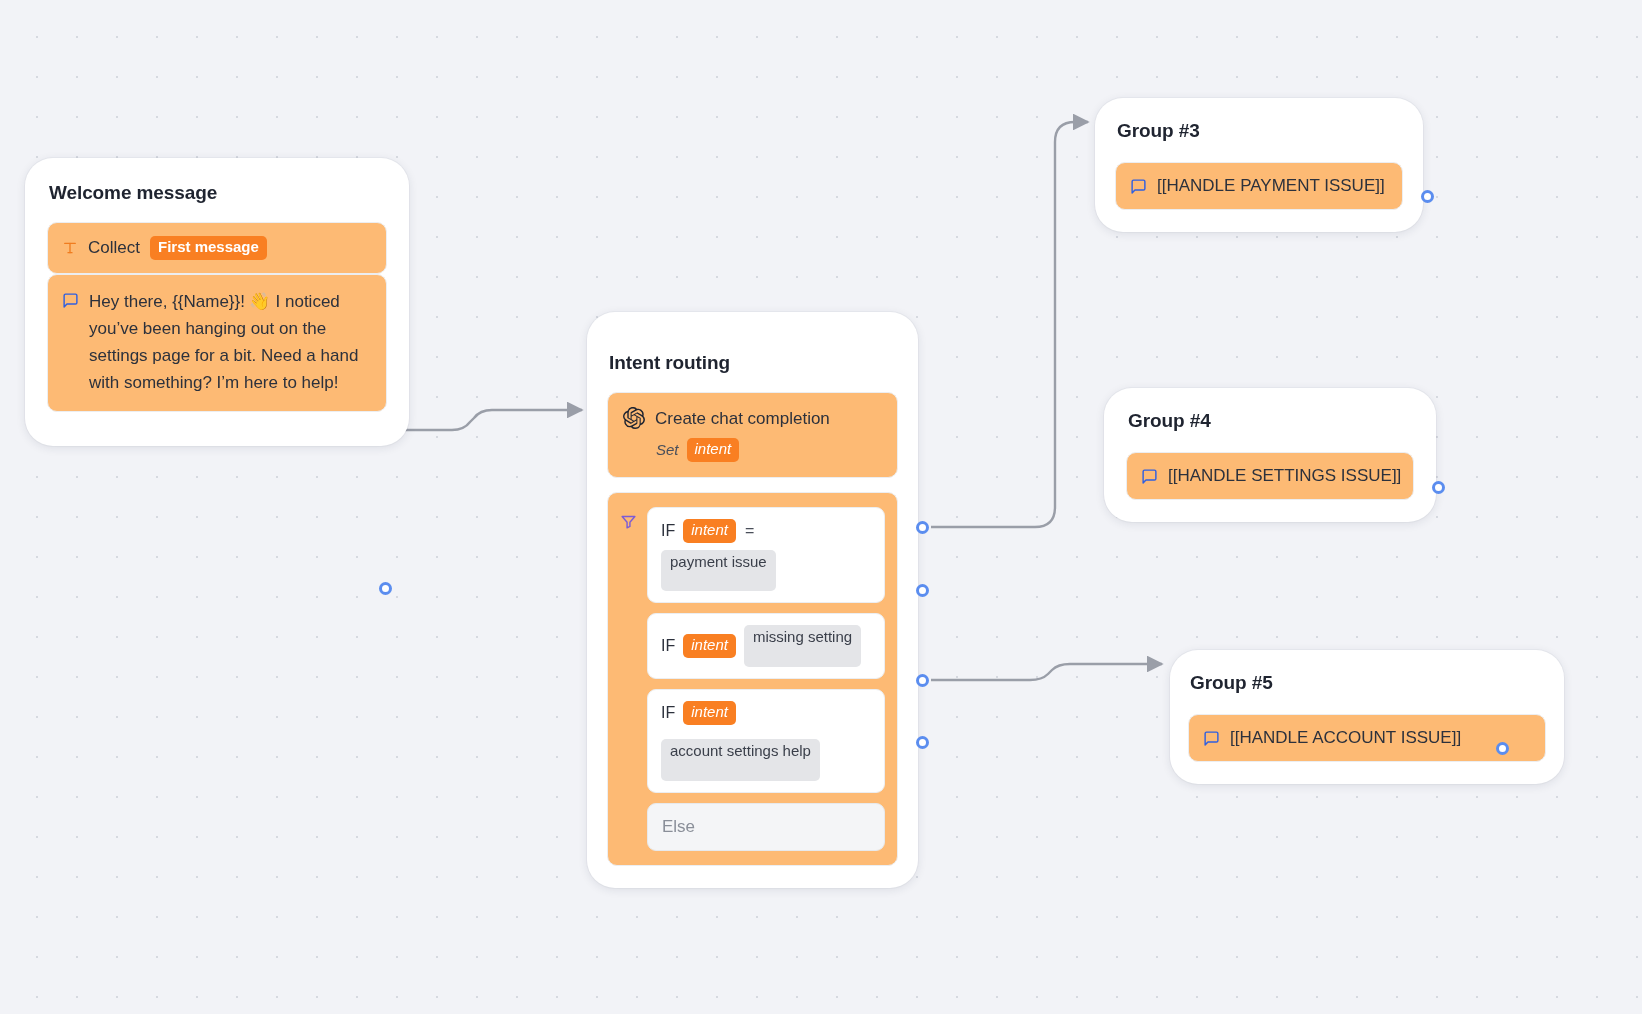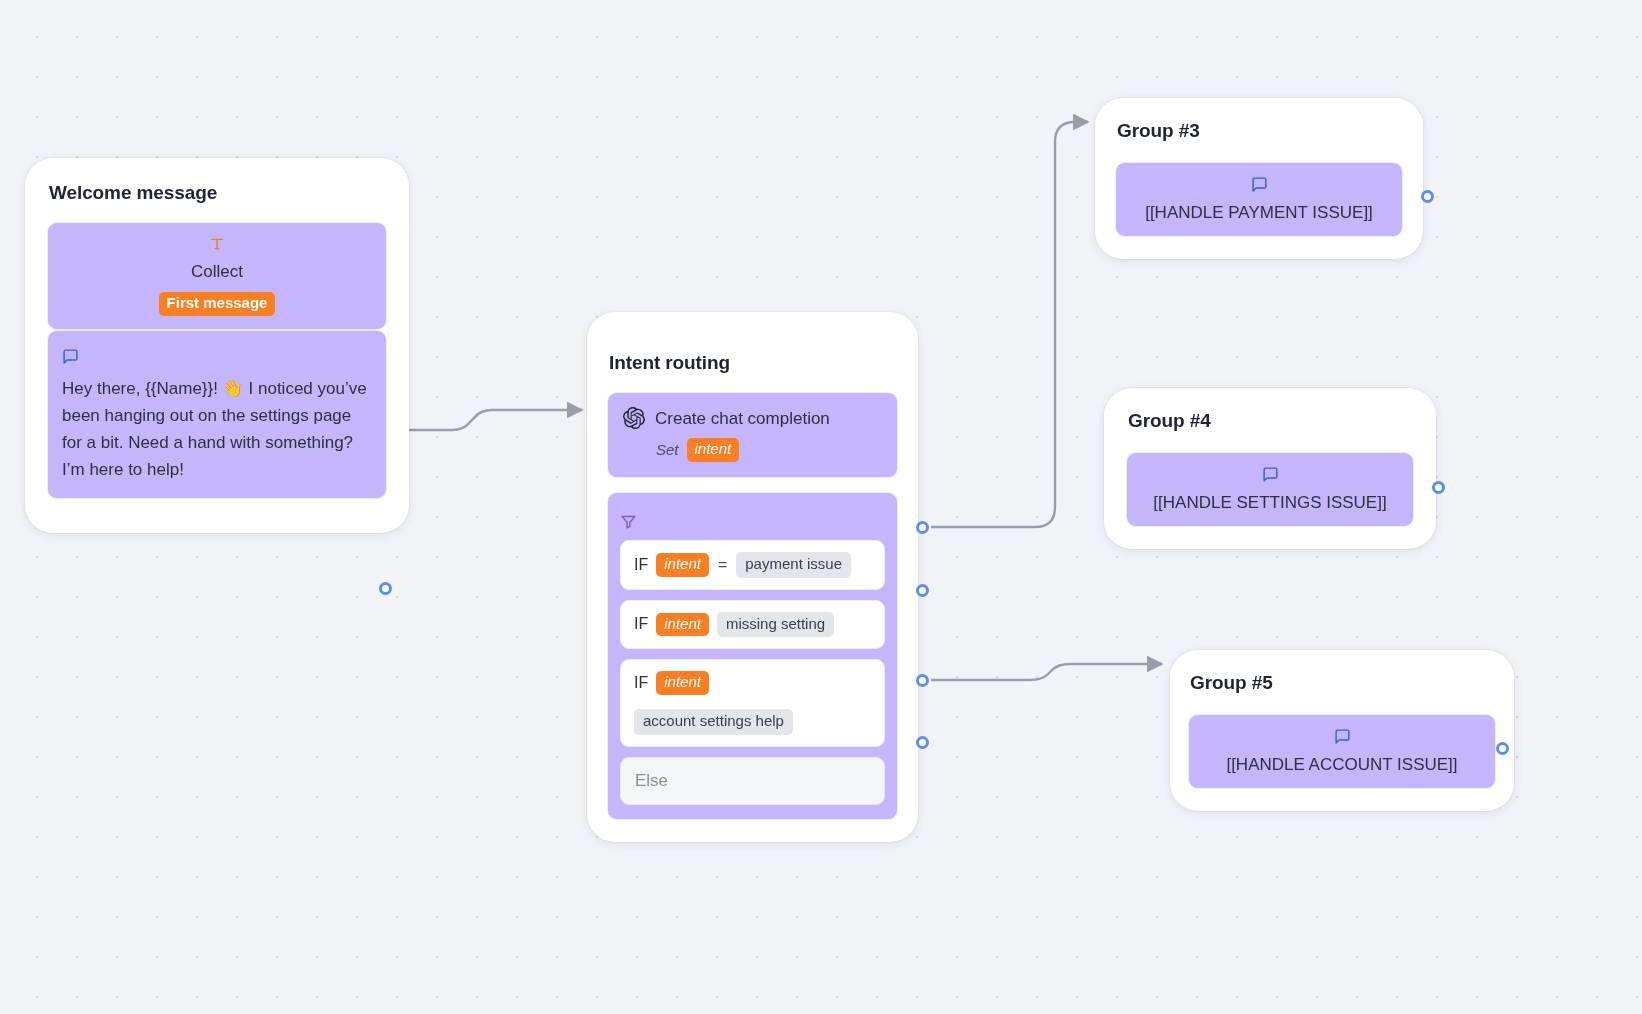--- a/index.html
+++ b/index.html
@@ -45,25 +45,24 @@
   }
   .group-title {
     font-size: 19px;
     font-weight: 700;
     color: #1f2430;
     letter-spacing: -0.1px;
   }
 
   
   .block {
-    background: #c4b5fd;
+    background: #fdba74;
     border: 1px solid #eceef1;
     border-radius: 10px;
     box-sizing: border-box;
-    flex-direction: column;
   }
   .block-row {
     display: flex;
     align-items: flex-start;
     gap: 10px;
   }
   .block-text {
     font-size: 17px;
     color: #2c313c;
     line-height: 1.6;
@@ -89,21 +88,21 @@
     line-height: 1.25;
     vertical-align: middle;
     white-space: nowrap;
   }
   .badge-orange.plain { font-style: normal; font-weight: 600; }
   .badge-gray {
     display: inline-block;
     background: #e4e5e8;
     color: #3a3f4a;
     border-radius: 5px;
-    padding: 3px 9px 4px;
+    padding: 3px 9px 20px;
     font-size: 15px;
     line-height: 1.25;
     vertical-align: middle;
     white-space: nowrap;
   }
 
   
   .dot {
     position: absolute;
     width: 13px;
@@ -213,21 +212,21 @@
     border-radius: 9px;
     padding: 13px 14px;
     box-sizing: border-box;
     font-size: 17px;
     color: #8a8f99;
   }
 
   
   #group3-card { left: 1095px; top: 98px;  width: 328px; padding: 22px 20px 22px; box-sizing: border-box; }
   #group4-card { left: 1104px; top: 388px; width: 332px; padding: 22px 22px 22px; box-sizing: border-box; }
-  #group5-card { left: 1170px; top: 650px; width: 344px; padding: 22px 18px 22px; box-sizing: border-box; }
+  #group5-card { left: 1170px; top: 650px; width: 394px; padding: 22px 18px 22px; box-sizing: border-box; }
 
   .group-card .msg-block {
     padding: 13px 14px;
     display: flex;
     align-items: center;
     gap: 10px;
   }
   .group-card .msg-text {
     font-size: 17px;
     color: #2c313c;

